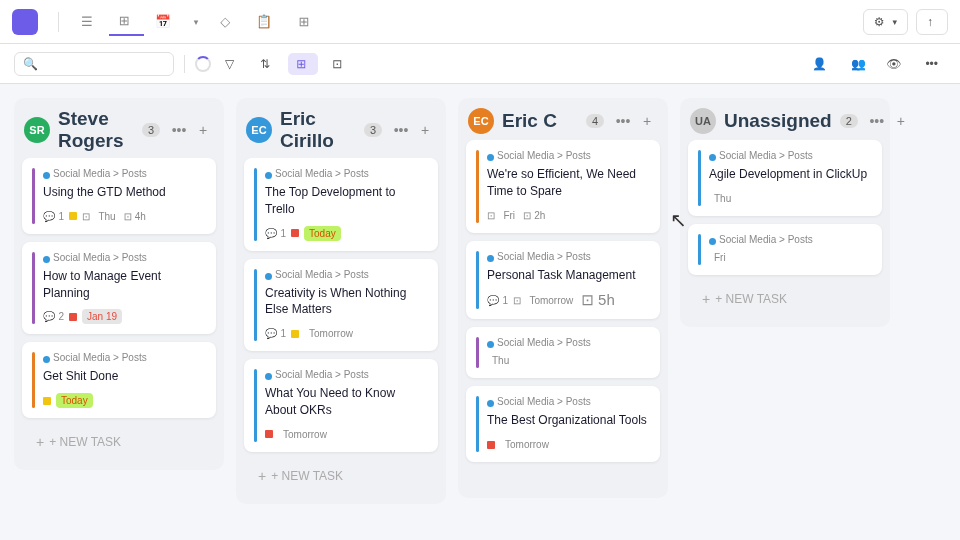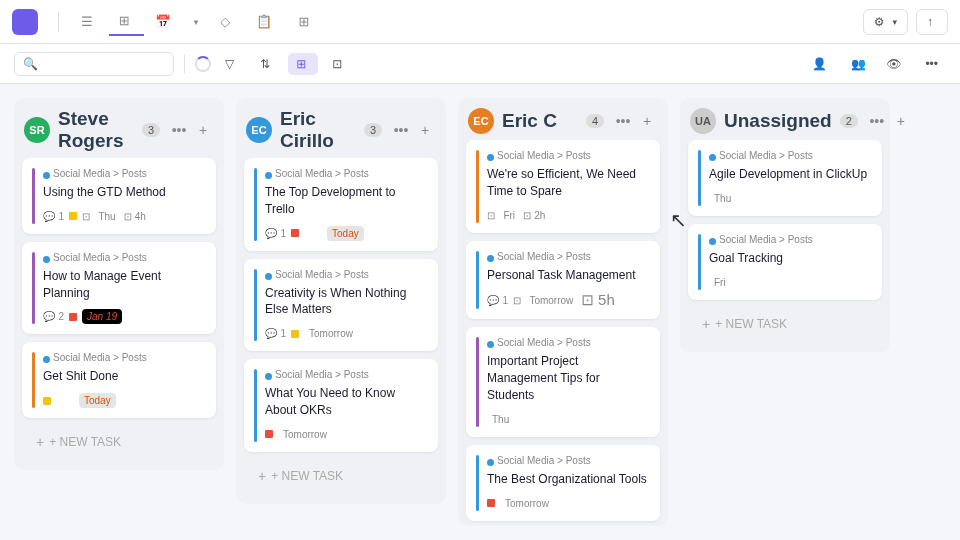--- a/index.html
+++ b/index.html
@@ -49,22 +49,22 @@
     .card { background: #fff; border-radius: 8px; padding: 10px; box-shadow: 0 1px 3px rgba(0,0,0,0.07); cursor: pointer; }
     .card-breadcrumb { display: flex; align-items: flex-end; gap: 3px; font-size: 10px; color: #888; margin-bottom: 5px; }
     .breadcrumb-dot { width: 7px; height: 7px; border-radius: 50%; background: #3498db; display: inline-block; }
     .card-title { font-size: 12px; font-weight: 500; color: #1a1a2e; line-height: 1.4; margin-bottom: 8px; }
     .card-footer { display: flex; align-items: center; gap: 5px; flex-wrap: wrap; }
     .card-meta { display: flex; align-items: center; gap: 3px; font-size: 10px; color: #888; }
     .flag { width: 8px; height: 8px; border-radius: 1px; }
     .flag.red { background: #e74c3c; }
     .flag.yellow { background: #f1c40f; }
     .date-badge { font-size: 10px; font-weight: 500; padding: 2px 5px; border-radius: 4px; }
-    .date-badge.today { background: #e5e5e5; color: #d35400; margin-left: 23px; }
-    .date-badge.overdue { background: #000000; color: #e74c3c; font-style: italic; }
+    .date-badge.today { background: #bef264; color: #d35400; }
+    .date-badge.overdue { background: #e5e5e5; color: #e74c3c; }
     .date-badge.normal { color: #888; background: transparent; }
     .card-left-accent { width: 3px; border-radius: 2px; align-self: stretch; margin-right: 4px; }
     .card-left-accent.purple { background: #9b59b6; }
     .card-left-accent.blue { background: #3498db; }
     .card-left-accent.orange { background: #e67e22; }
     .card-inner { display: flex; gap: 4px; }
     .card-content { flex: 1; }
 
     
     .new-task-btn { display: flex; align-items: center; gap: 5px; padding: 8px 10px; color: #888; font-size: 12px; cursor: pointer; border-radius: 6px; margin: 0 4px 4px; }
@@ -383,21 +383,20 @@
           </div>
         </div>
         <div class="card">
           <div class="card-inner">
             <div class="card-left-accent purple"></div>
             <div class="card-content">
               <div class="card-breadcrumb">
                 <span class="breadcrumb-dot"></span>
                 <span>Social Media &gt; Posts</span>
               </div>
-              <div class="card-title">Important Project Management Tips for Students</div>
               <div class="card-footer">
                 <div class="card-meta">
                   <span class="date-badge normal">Thu</span>
                 </div>
               </div>
             </div>
           </div>
         </div>
         <div class="card">
           <div class="card-inner">
@@ -449,21 +448,20 @@
           </div>
         </div>
         <div class="card">
           <div class="card-inner">
             <div class="card-left-accent blue"></div>
             <div class="card-content">
               <div class="card-breadcrumb">
                 <span class="breadcrumb-dot"></span>
                 <span>Social Media &gt; Posts</span>
               </div>
-              <div class="card-title">Goal Tracking</div>
               <div class="card-footer">
                 <div class="card-meta">
                   <span class="date-badge normal">Fri</span>
                 </div>
               </div>
             </div>
           </div>
         </div>
         <div class="new-task-btn">
           <span style="color:#aaa;font-size:14px;">+</span>

